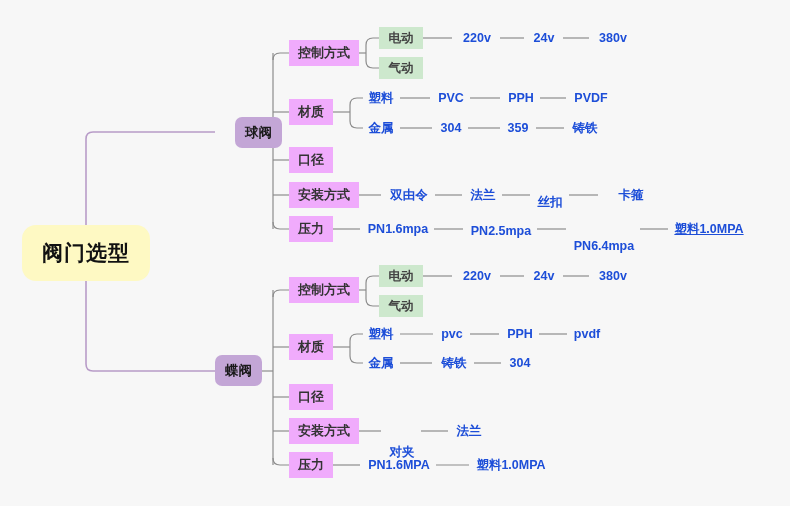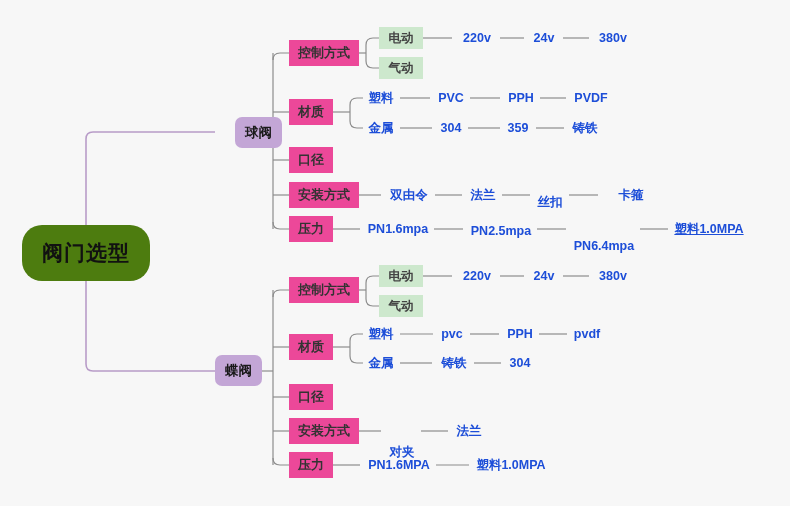--- a/index.html
+++ b/index.html
@@ -9,35 +9,35 @@
     font-family:"Liberation Sans","DejaVu Sans",sans-serif;
     overflow:hidden;
   }
   #canvas{position:relative;width:790px;height:506px;}
   svg.links{position:absolute;left:0;top:0;width:790px;height:506px;pointer-events:none;}
 
   .node{position:absolute;box-sizing:border-box;display:flex;align-items:center;justify-content:center;white-space:nowrap;}
 
   
   .n-root{
-    background:#4d7c0f;color:#111111;
+    background:#fef9c3;color:#111111;
     font-size:21px;font-weight:bold;letter-spacing:1px;
-    border-radius:20px;
+    border-radius:14px;
     padding:0 14px;
   }
   
   .n-l2{
     background:#c3a6d6;color:#1a1a1a;
     font-size:13.5px;font-weight:bold;
     border-radius:7px;
     padding:0 10px;
   }
   
   .n-l3{
-    background:#ec4899;color:#333333;
+    background:#f0abfc;color:#333333;
     font-size:13px;font-weight:bold;
     padding:0 9px;
   }
   
   .n-l4{
     background:#cde8cd;color:#444444;
     font-size:12.5px;font-weight:bold;
     padding:0 9px;
   }
   

